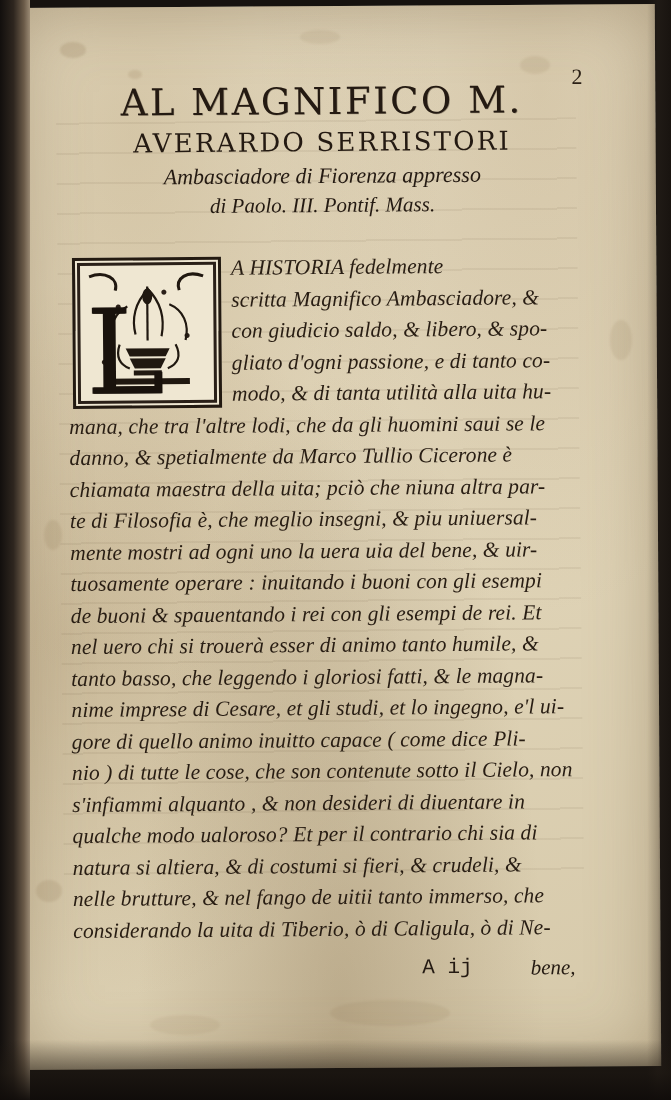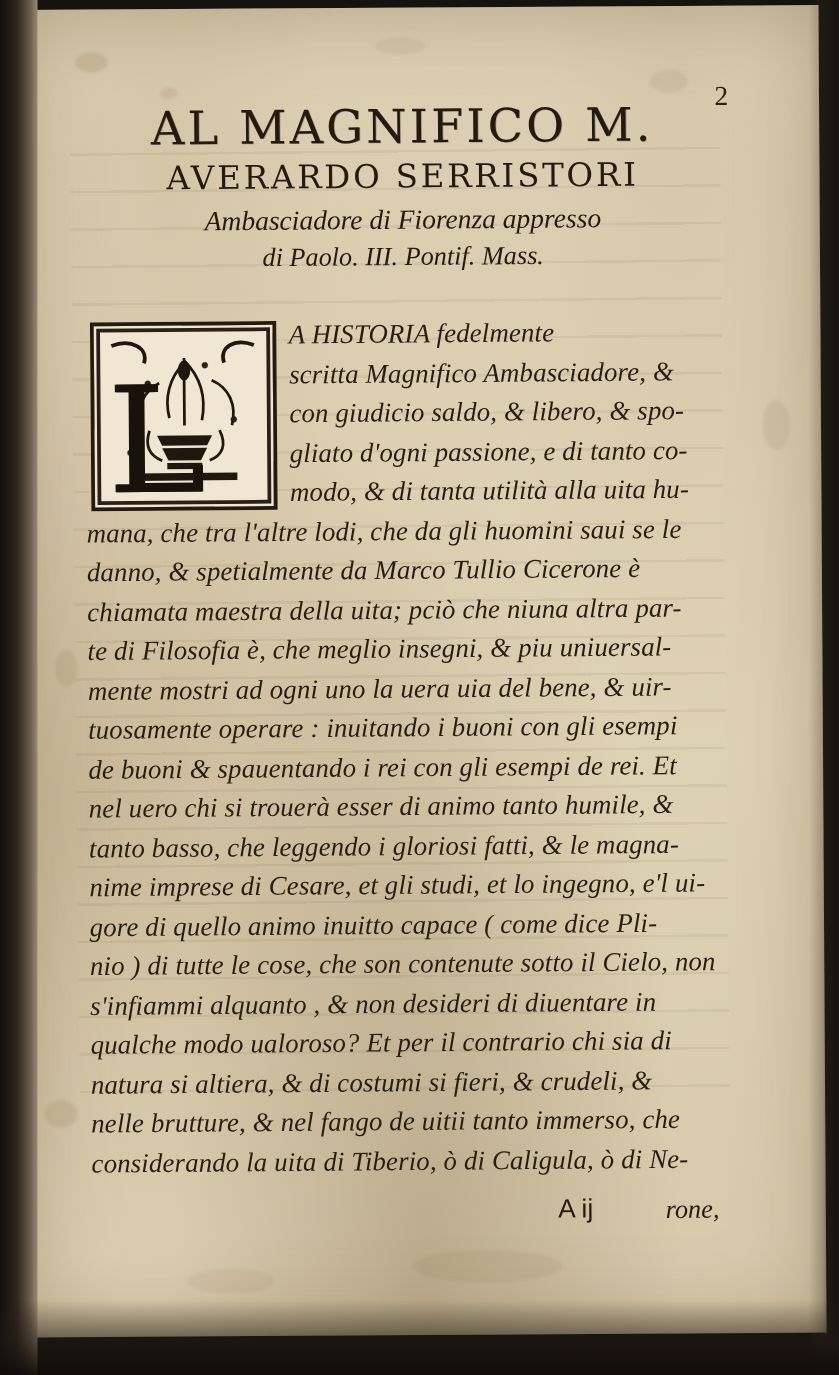--- a/index.html
+++ b/index.html
@@ -187,21 +187,21 @@
   #signature {
     margin-top: 12px;
     font-size: 21px;
     font-family: "Liberation Serif", serif;
     font-style: italic;
     display: flex;
     justify-content: flex-end;
     gap: 58px;
     padding-right: 8px;
   }
-  #signature .sig-left { font-style: normal; font-family: Liberation Sans, sans-serif; }
+  #signature .sig-left { font-style: normal; font-family: Liberation Mono, monospace; }
 
   .clear { clear: both; }
 </style>
 </head>
 <body>
 
 <div id="photo">
 
   <div id="paper"></div>
 
@@ -276,21 +276,21 @@
       <div class="body-line">gore di quello animo  inuitto capace ( come dice Pli-</div>
       <div class="body-line">nio ) di tutte le cose, che son contenute sotto il Cielo, non</div>
       <div class="body-line">s'infiammi alquanto ,  &amp;   non desideri di diuentare in</div>
       <div class="body-line">qualche modo ualoroso? Et per il contrario chi sia di</div>
       <div class="body-line">natura si altiera, &amp; di costumi si fieri, &amp; crudeli, &amp;</div>
       <div class="body-line">nelle brutture, &amp; nel fango de uitii tanto immerso, che</div>
       <div class="body-line">considerando la uita di Tiberio, ò di Caligula, ò di Ne-</div>
 
       <div id="signature">
         <span class="sig-left">A  ij</span>
-        <span>rone,</span>
+        <span>bene,</span>
       </div>
     </div>
   </div>
 
   <div id="gutter-left"></div>
   <div id="edge-right"></div>
   <div id="gutter-bottom"></div>
 </div>
 
 </body></html>

